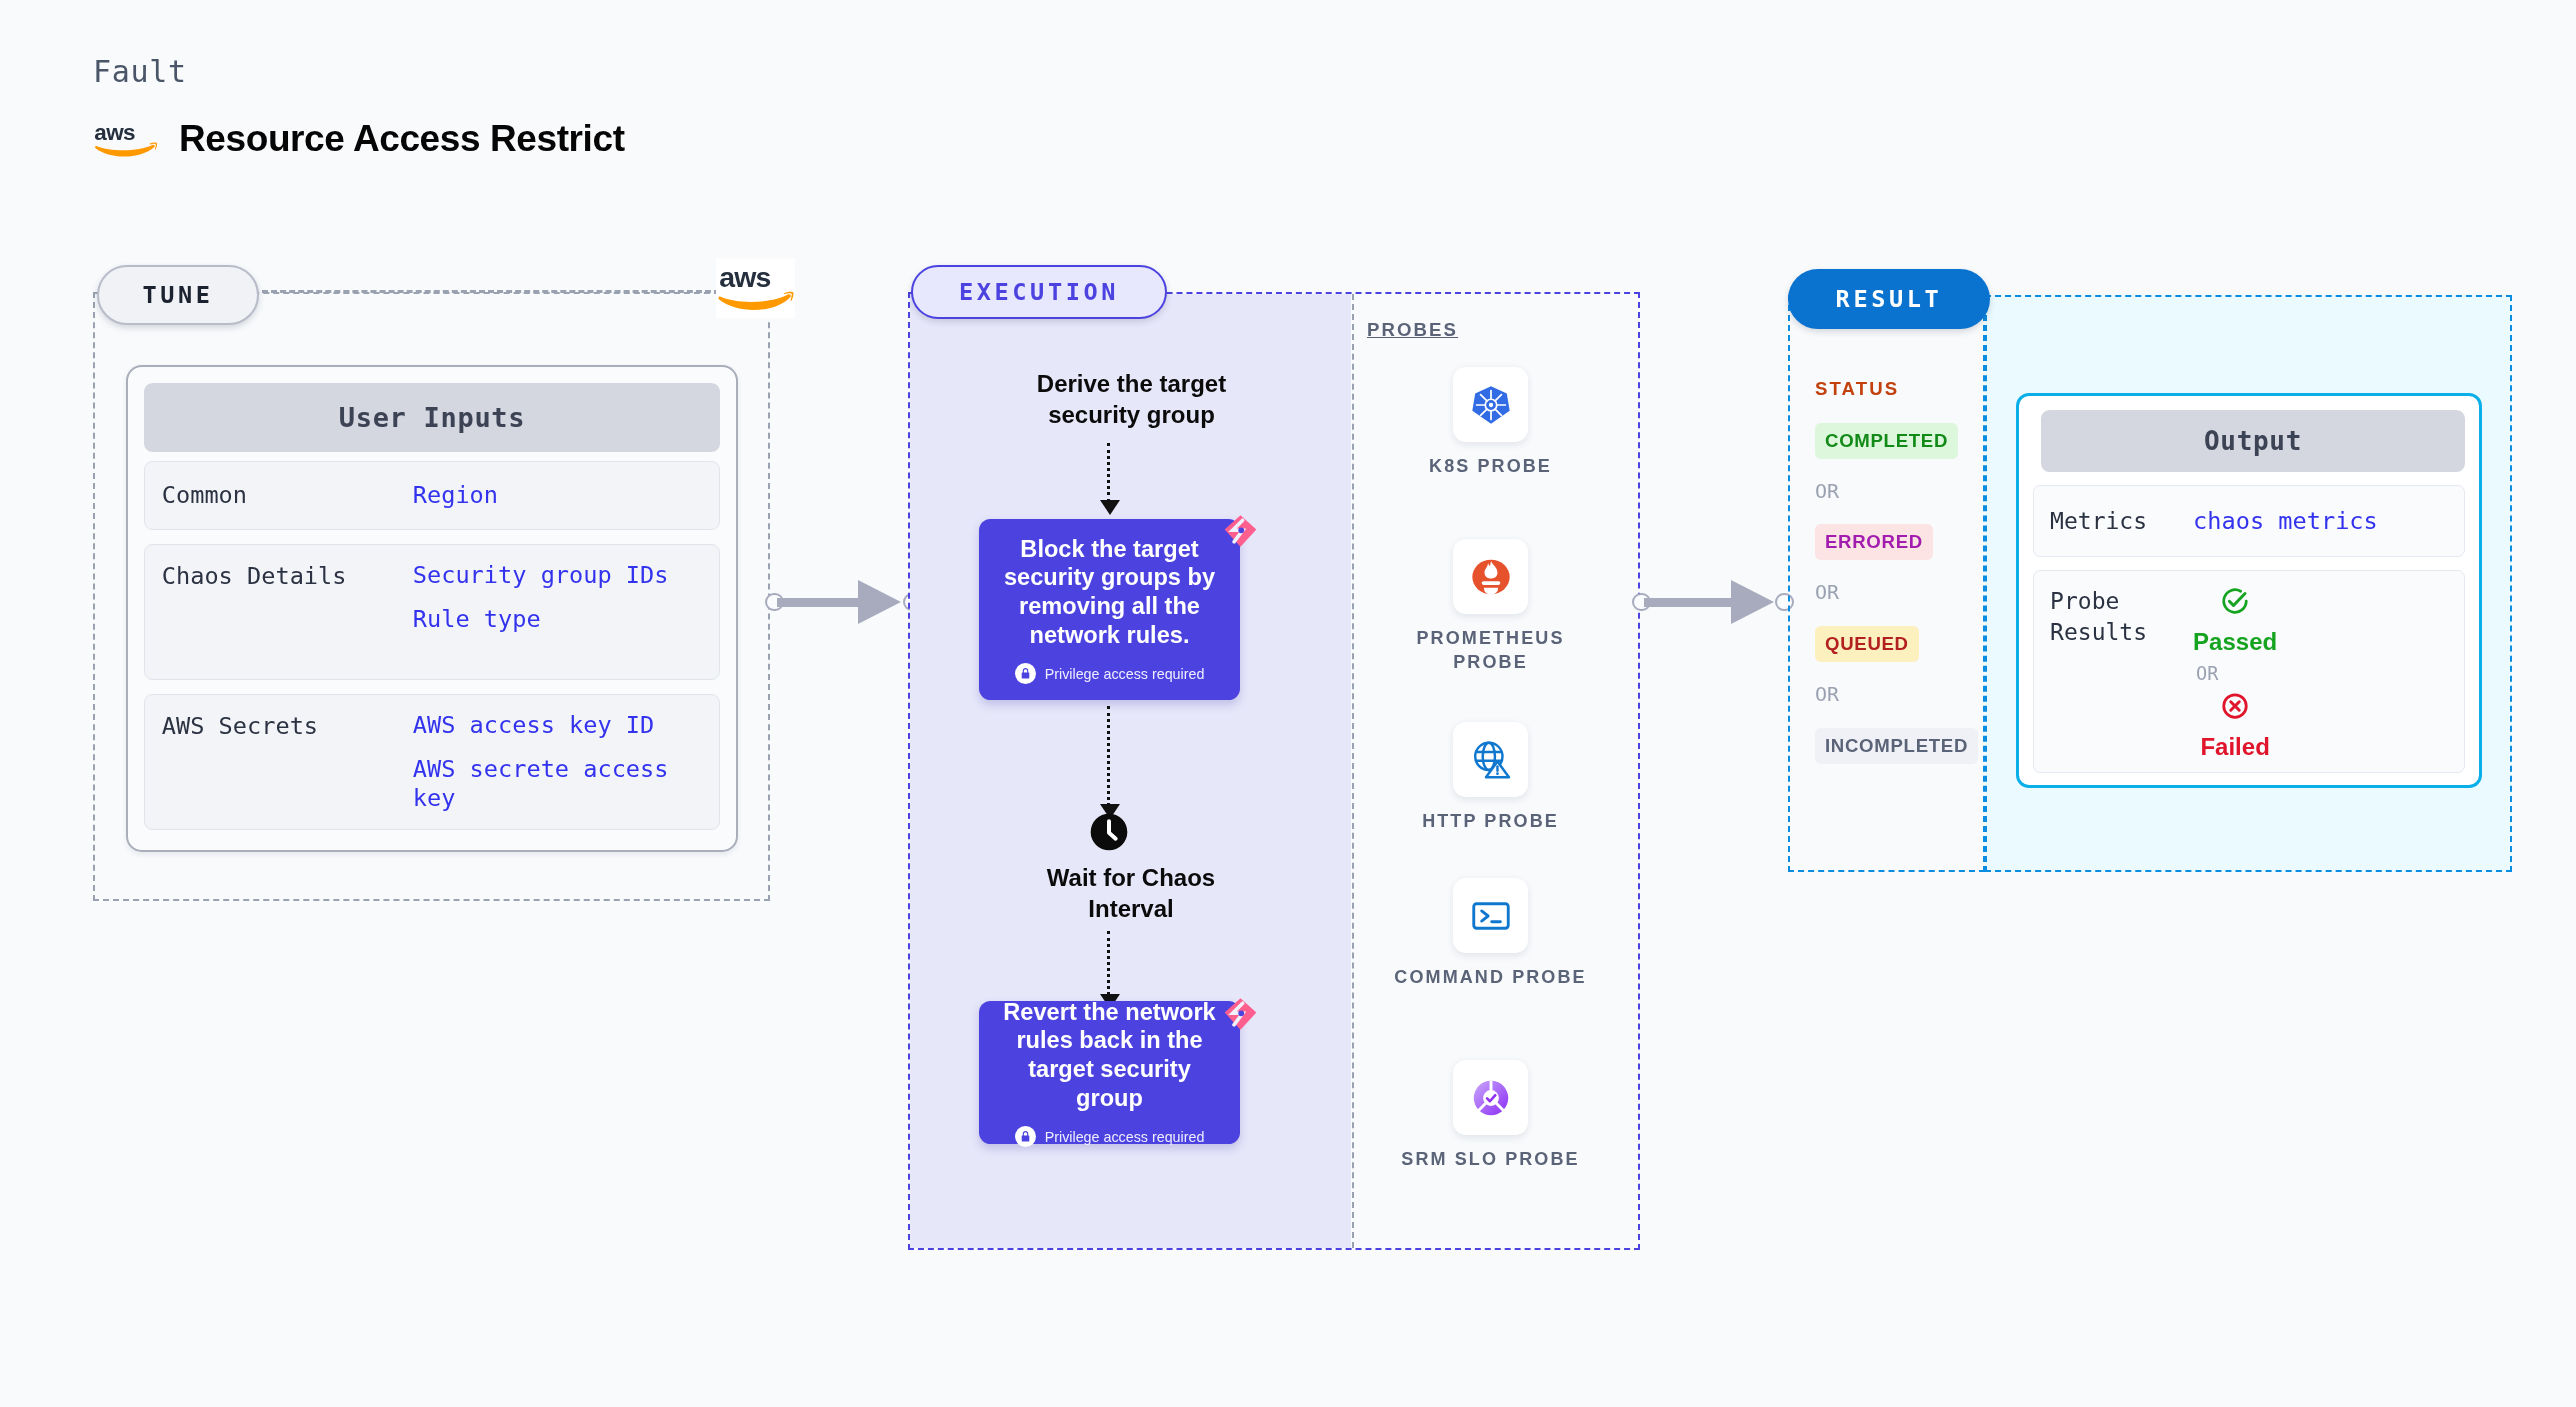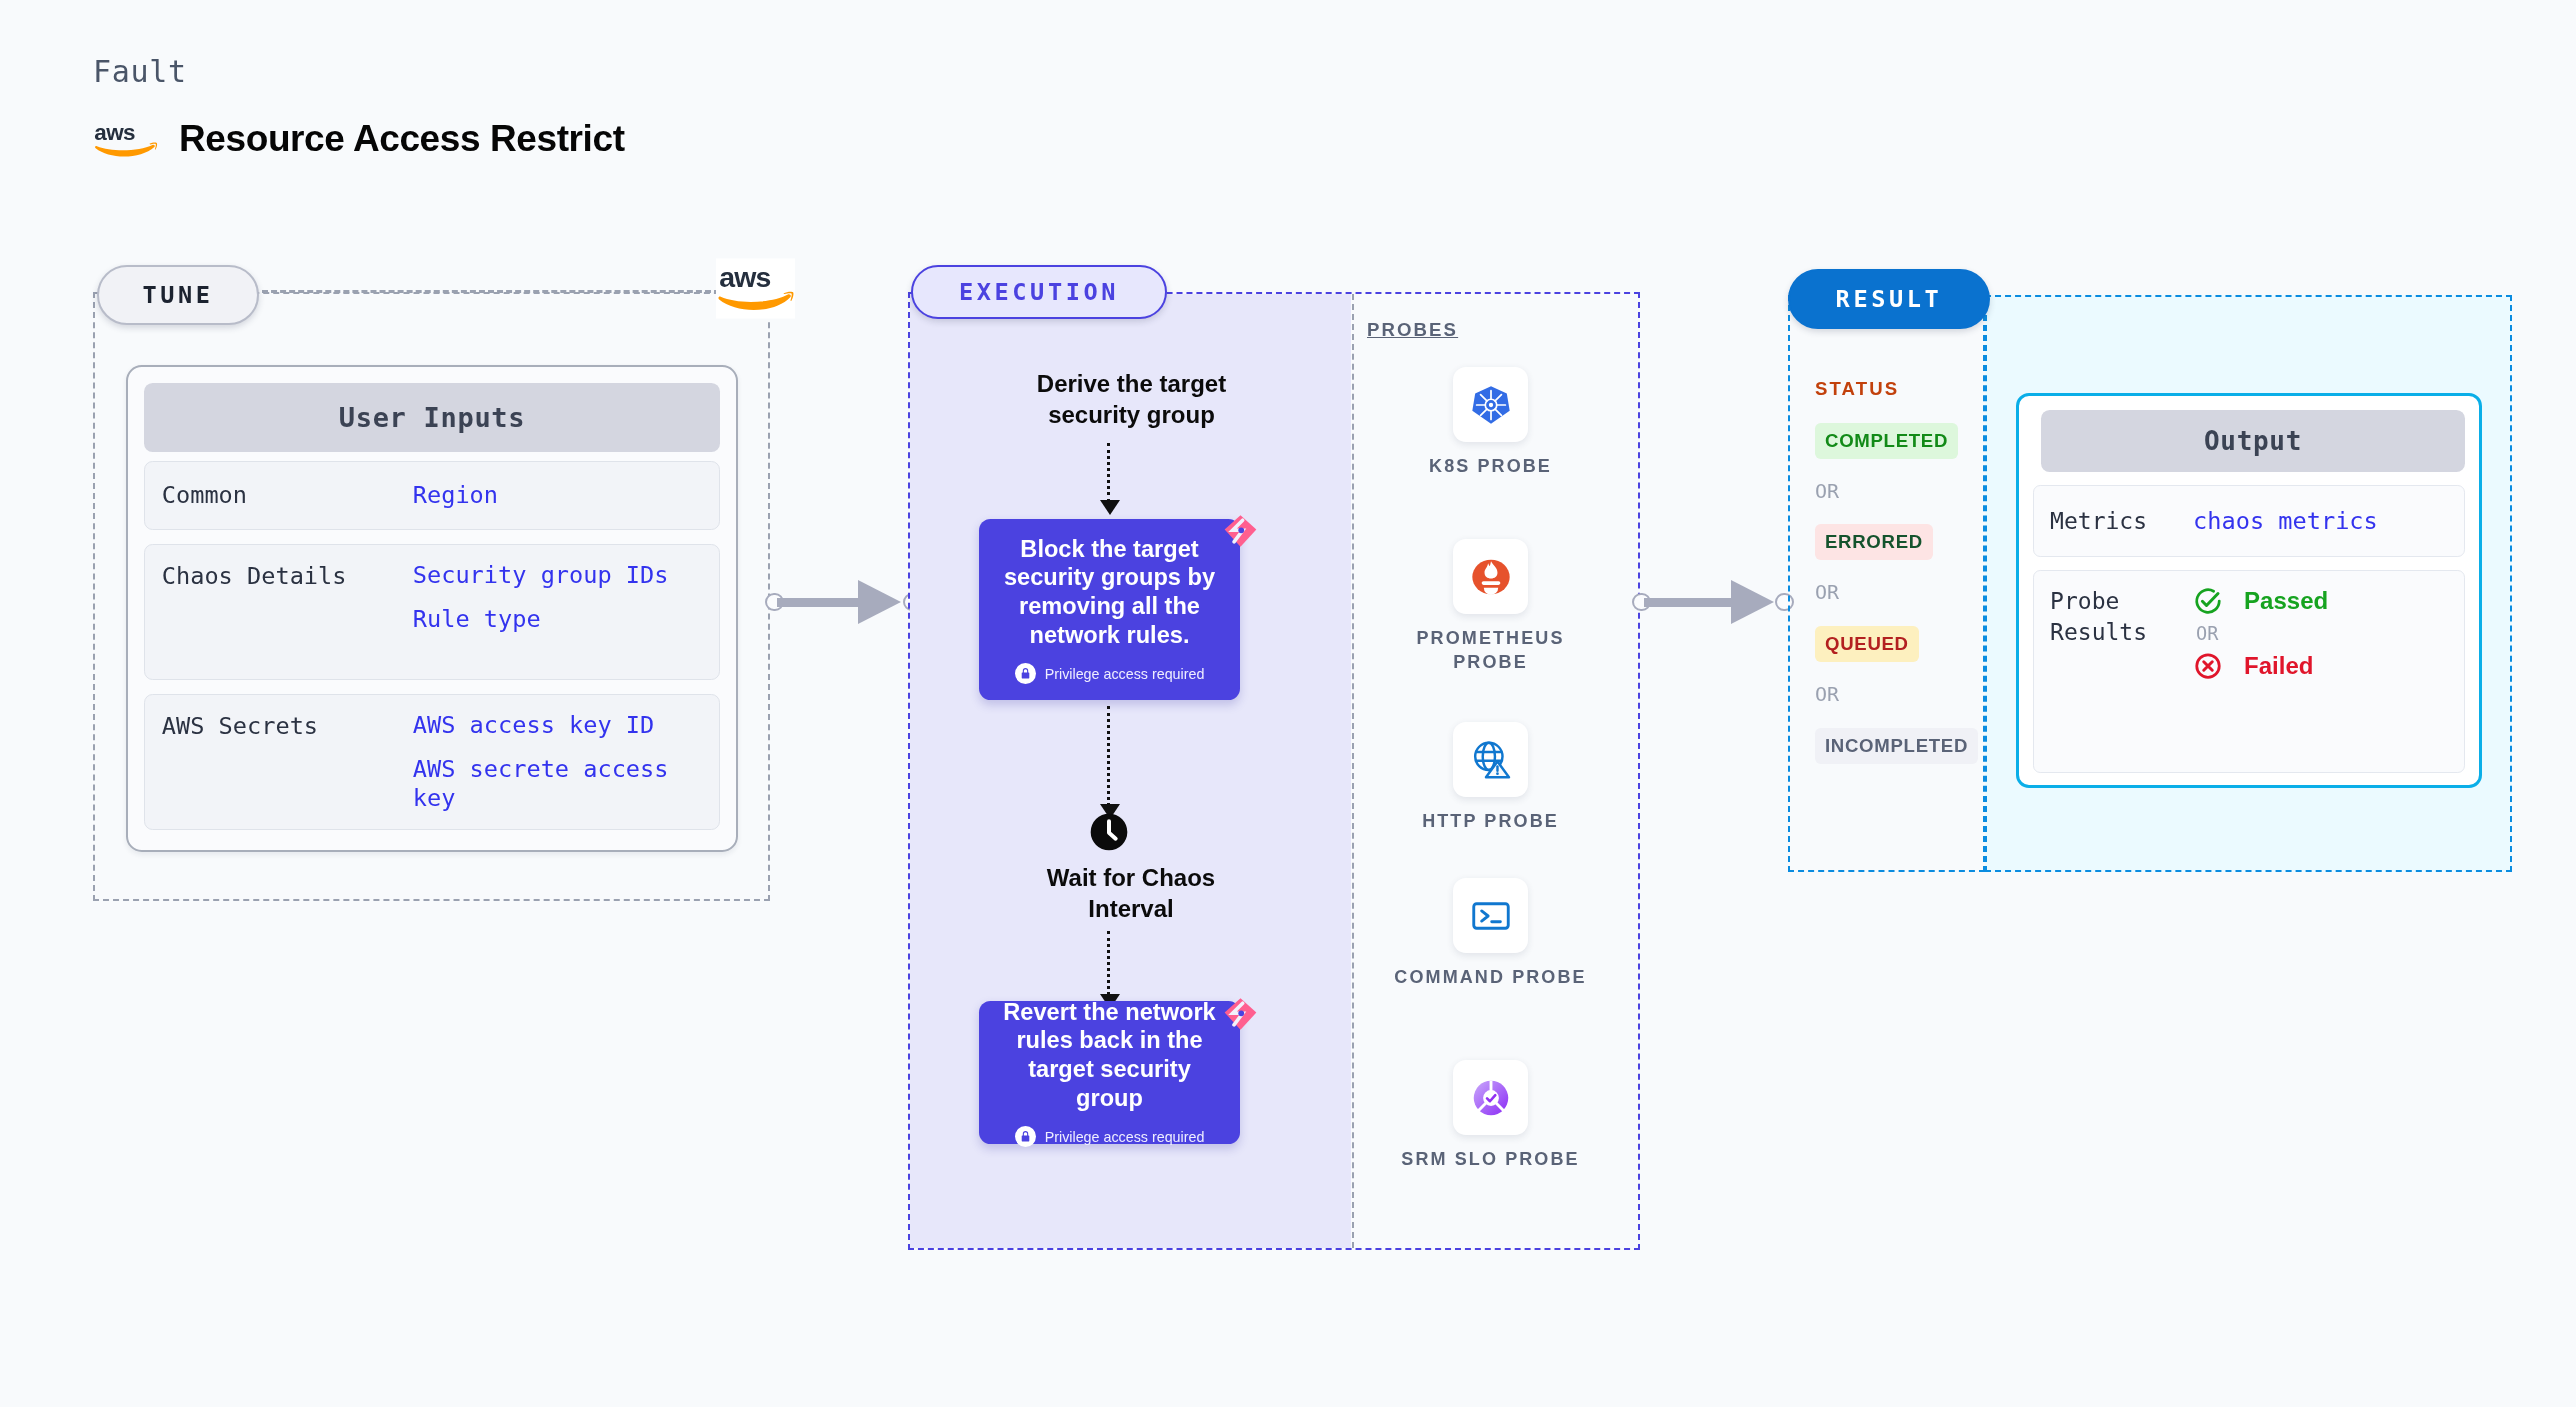--- a/index.html
+++ b/index.html
@@ -211,21 +211,21 @@
   }
   .output-card .card-header { height: 62px; font-size: 26px; margin-bottom: 13px; margin-left: 8px; }
   .oc-row {
     background: #fafbfd; border: 1.4px solid #e4e8ef; border-radius: 7.2px;
     display: flex; padding: 14.3px 15.8px;
   }
   .oc-row .row-key { width: 143px; font-size: 23px; }
   .oc-metrics { height: 72px; align-items: center; margin-bottom: 13px; }
   .oc-probe { height: 203px; }
   .pr-col { display: flex; flex-direction: column; gap: 7.2px; }
-  .pr-line { display: flex; align-items: center; gap: 21px; }
+  .pr-line { display: flex; align-items: center; gap: 12px; flex-direction: column; }
   .pr-text { font-size: 24px; font-weight: bold; }
   .pr-pass { color: #16a320; }
   .pr-fail { color: #e0152b; }
   .pr-or { font-size: 18.6px; color: #9aa1b0; font-family: "DejaVu Sans Mono", monospace; padding-left: 2.9px; }
 </style>
 </head>
 <body>
 
 <div class="page">
 
@@ -421,21 +421,21 @@
   </div>
 
   <div class="panel dashed-result-out"></div>
   <div class="panel dashed-result-status"></div>
   <div class="panel-badge badge-result">RESULT</div>
 
   <div class="status-title">STATUS</div>
 
   <div class="status-badge" style="top:423px; background:#ddf7dc; color:#128a17;">COMPLETED</div>
   <div class="or-text" style="top:479px;">OR</div>
-  <div class="status-badge" style="top:524px; background:#fde4e4; color:#14532d;">ERRORED</div>
+  <div class="status-badge" style="top:524px; background:#fde4e4; color:#a21caf;">ERRORED</div>
   <div class="or-text" style="top:580px;">OR</div>
   <div class="status-badge" style="top:626px; background:#fdf0bf; color:#b32020;">QUEUED</div>
   <div class="or-text" style="top:682px;">OR</div>
   <div class="status-badge" style="top:728px; background:#f0f1f6; color:#5a6377;">INCOMPLETED</div>
 
   <div class="output-card">
     <div class="card-header">Output</div>
 
     <div class="oc-row oc-metrics">
       <div class="row-key">Metrics</div>

